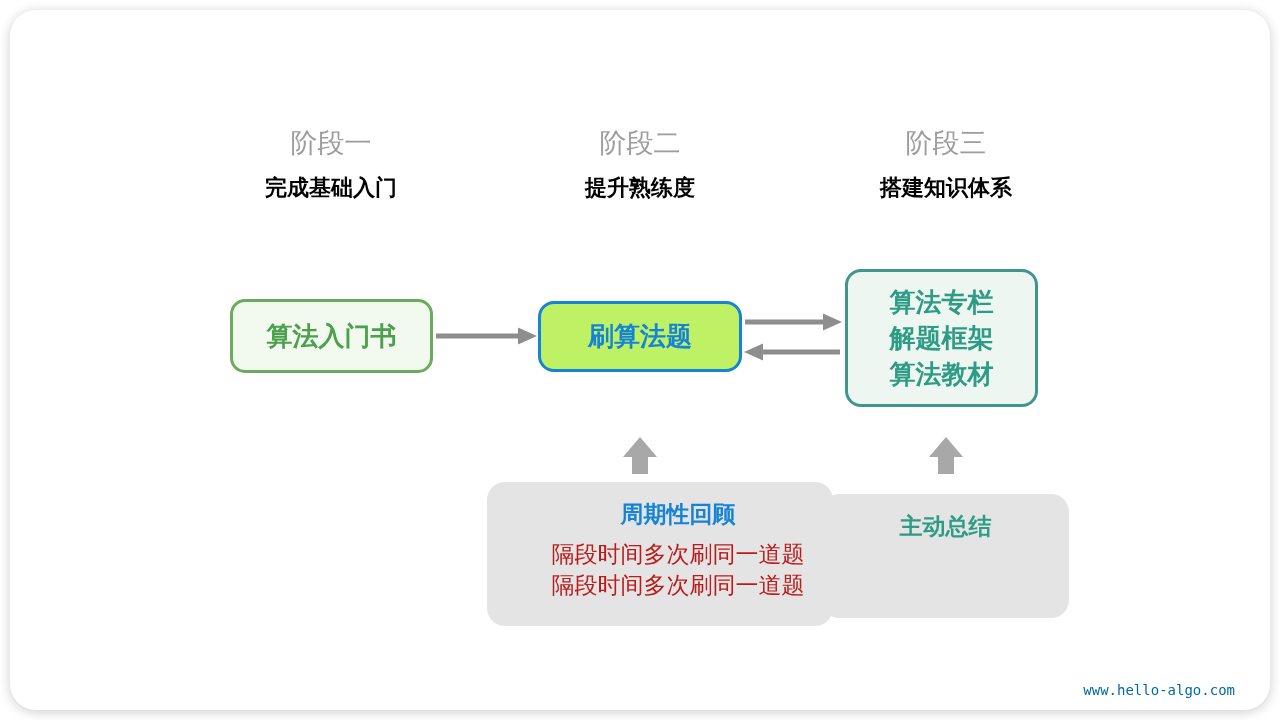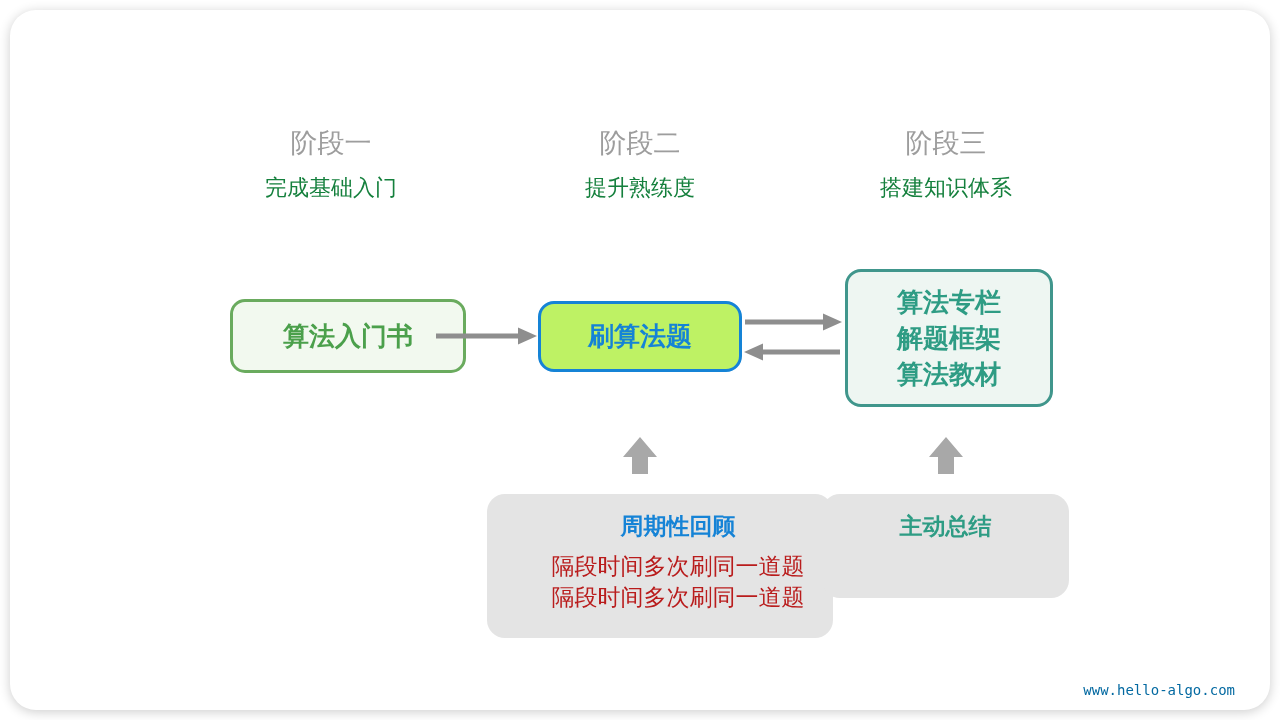--- a/index.html
+++ b/index.html
@@ -34,55 +34,55 @@
   }
   .stage-header .stage-label {
     font-size: 27px;
     color: #9d9d9d;
     font-weight: 400;
     line-height: 30px;
   }
   .stage-header .stage-subtitle {
     margin-top: 17px;
     font-size: 22px;
-    font-weight: 400;
-    color: #15803d;
+    font-weight: 700;
+    color: #000000;
     line-height: 26px;
   }
   #stage-header-1 { left: 171px; top: 128px; }
   #stage-header-2 { left: 480px; top: 128px; }
   #stage-header-3 { left: 786px; top: 128px; }
 
   
   .flow-node {
     position: absolute;
     box-sizing: border-box;
     border-radius: 16px;
     display: flex;
     flex-direction: column;
     align-items: center;
     justify-content: center;
     font-weight: 700;
     font-size: 26px;
   }
   #node-intro-book {
-    left: 230px; top: 299px; width: 236px; height: 74px;
+    left: 230px; top: 299px; width: 203px; height: 74px;
     border: 3px solid #6aab5e;
     background: #f2f9ef;
     color: #4ba04b;
     border-radius: 15px;
   }
   #node-practice {
     left: 538px; top: 301px; width: 204px; height: 71px;
     border: 3px solid #1583d6;
     background: #bef264;
     color: #1583d6;
   }
   #node-advanced {
-    left: 845px; top: 269px; width: 208px; height: 138px;
+    left: 845px; top: 269px; width: 193px; height: 138px;
     border: 3px solid #40968c;
     background: #eef6f2;
     color: #2e9c84;
   }
   #node-advanced .node-line {
     line-height: 36px;
   }
 
   
   .arrows-layer {
@@ -94,22 +94,22 @@
 
   
   .note-box {
     position: absolute;
     box-sizing: border-box;
     background: #e4e4e4;
     border-radius: 18px;
     text-align: center;
     padding-top: 19px;
   }
-  #note-review { left: 487px; top: 494px; width: 346px; height: 144px; padding-left: 36px; }
-  #note-summary { left: 822px; top: 494px; width: 247px; height: 104px; }
+  #note-review { left: 487px; top: 482px; width: 346px; height: 144px; padding-left: 36px; }
+  #note-summary { left: 822px; top: 494px; width: 247px; height: 124px; }
   .note-title {
     font-size: 23px;
     font-weight: 700;
     line-height: 26px;
   }
   #note-review .note-title { color: #1583d6; }
   #note-summary .note-title { color: #2e9c84; }
   .note-body {
     margin-top: 12px;
     font-size: 23px;

